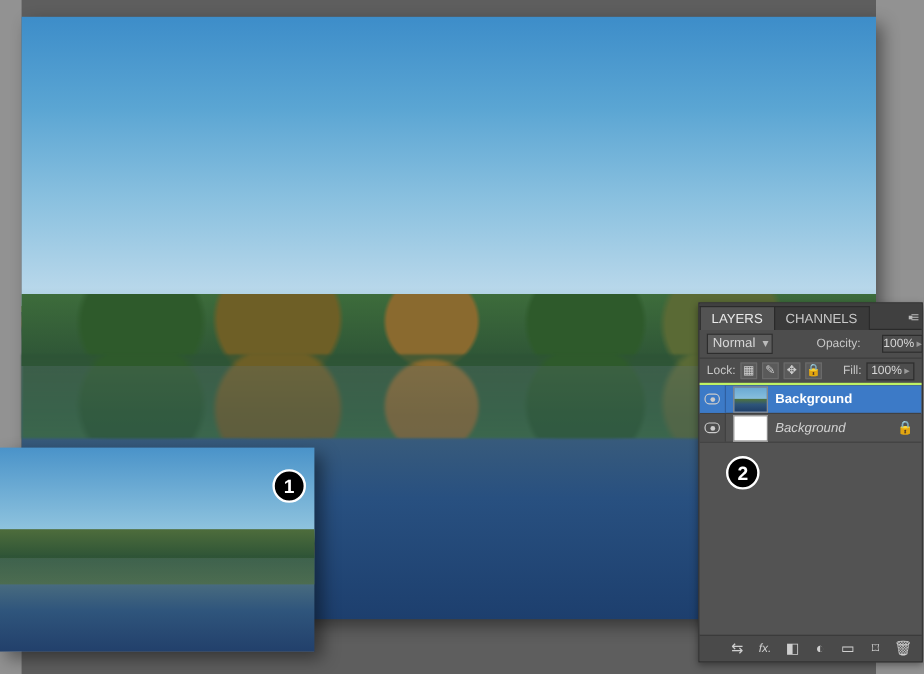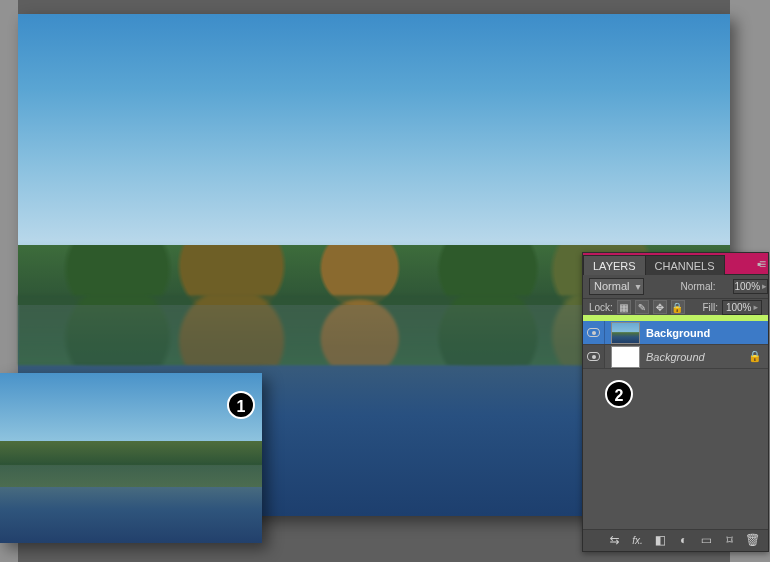--- a/index.html
+++ b/index.html
@@ -68,21 +68,21 @@
   }
   .badge1 { left:227px; top:391px; }
   .badge2 { left:605px; top:380px; }
 
   
   .panel {
     position:absolute; left:582px; top:252px; width:187px; height:300px;
     background:#535353; border:1px solid #2e2e2e; box-shadow:0 2px 6px rgba(0,0,0,0.4);
     display:flex; flex-direction:column; font-size:11px; color:#d7d7d7;
   }
-  .tabbar { height:22px; background:#be185d; display:flex; align-items:flex-end; border-bottom:1px solid #2a2a2a; position:relative;}
+  .tabbar { height:22px; background:#404040; display:flex; align-items:flex-end; border-bottom:1px solid #2a2a2a; position:relative;}
   .tab {
     padding:4px 9px 3px; font-size:11px; color:#c9c9c9; background:#3a3a3a;
     border:1px solid #2a2a2a; border-bottom:none; margin-right:-1px; position:relative; top:1px;
     cursor:default;
   }
   .tab.active { background:#535353; color:#eaeaea; }
   .tabbar .menu { position:absolute; right:4px; top:4px; color:#bababa; font-size:12px; letter-spacing:-2px; cursor:default;}
   .row1 {
     height:24px; display:flex; align-items:center; border-bottom:1px solid #3b3b3b; padding:0 6px; gap:18px;
     background:#4d4d4d;
@@ -92,21 +92,21 @@
     font-size:11px; padding:0 14px 0 4px; line-height:15px; position:relative;
   }
   .select::after { content:"▾"; position:absolute; right:3px; top:0; font-size:10px; color:#bbb;}
   .lbl { font-size:10px; color:#c7c7c7; }
   .pct {
     width:40px; height:15px; background:#4d4d4d; border:1px solid #2d2d2d; font-size:10px;
     color:#d7d7d7; text-align:right; line-height:13px; display:inline-flex; align-items:center; justify-content:center;
   }
   .pct::after{content:"▸"; font-size:9px; margin-left:2px; color:#999;}
   .row2 {
-    height:22px; display:flex; align-items:center; border-bottom:6px solid #bef264; padding:0 6px; gap:4px;
+    height:22px; display:flex; align-items:center; border-bottom:2px solid #bef264; padding:0 6px; gap:4px;
     background:#4d4d4d;
   }
   .lockicons { display:flex; gap:4px; }
   .tico { width:14px; height:14px; border:1px solid #6a6a6a; background:#5a5a5a; display:flex; align-items:center; justify-content:center; font-size:10px; color:#cfcfcf;}
   .spacer{flex:1;}
   .layerlist { flex:1; background:#535353; overflow:hidden;}
   .layer {
     height:24px; display:flex; align-items:center; border-bottom:1px solid #414141; position:relative;
   }
   .layer .vis {
@@ -155,21 +155,21 @@
 <div class="panel">
   <div class="tabbar">
     <div class="tab active">LAYERS</div>
     <div class="tab">CHANNELS</div>
     <div class="menu">▪≡</div>
   </div>
 
   <div class="row1">
     <div class="select">Normal</div>
     <span class="spacer"></span>
-    <span class="lbl">Normal:</span>
+    <span class="lbl">Opacity:</span>
     <span class="pct">100%</span>
   </div>
 
   <div class="row2">
     <span class="lbl">Lock:</span>
     <div class="lockicons">
       <span class="tico">▦</span>
       <span class="tico">✎</span>
       <span class="tico">✥</span>
       <span class="tico">🔒</span>

